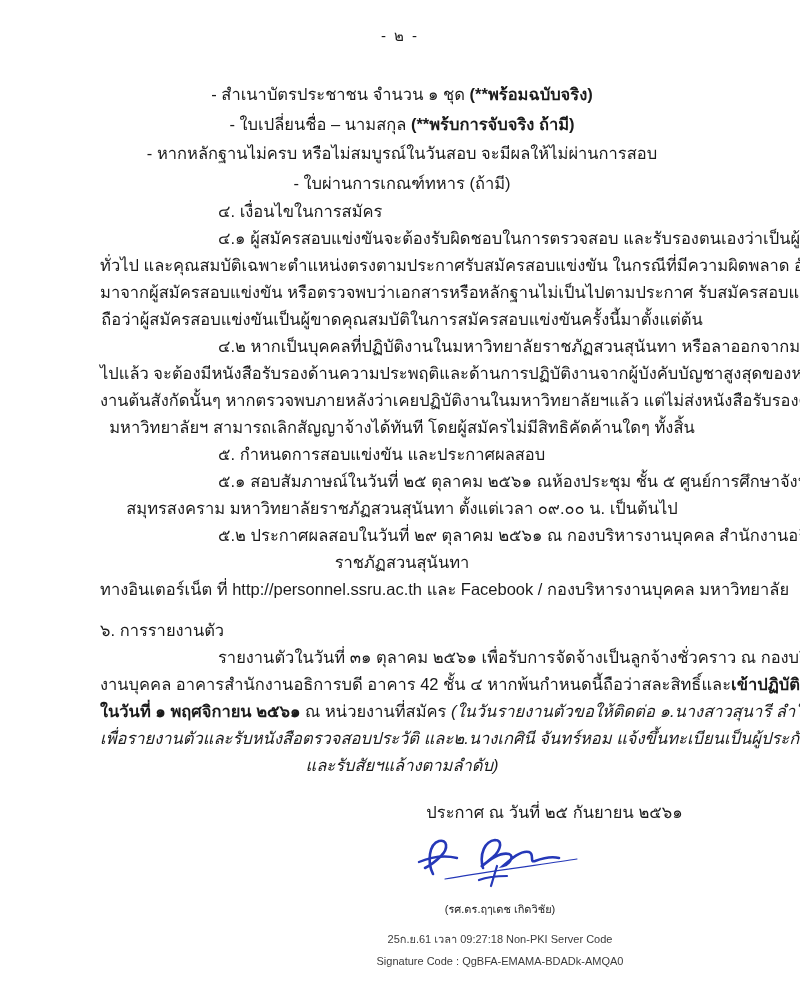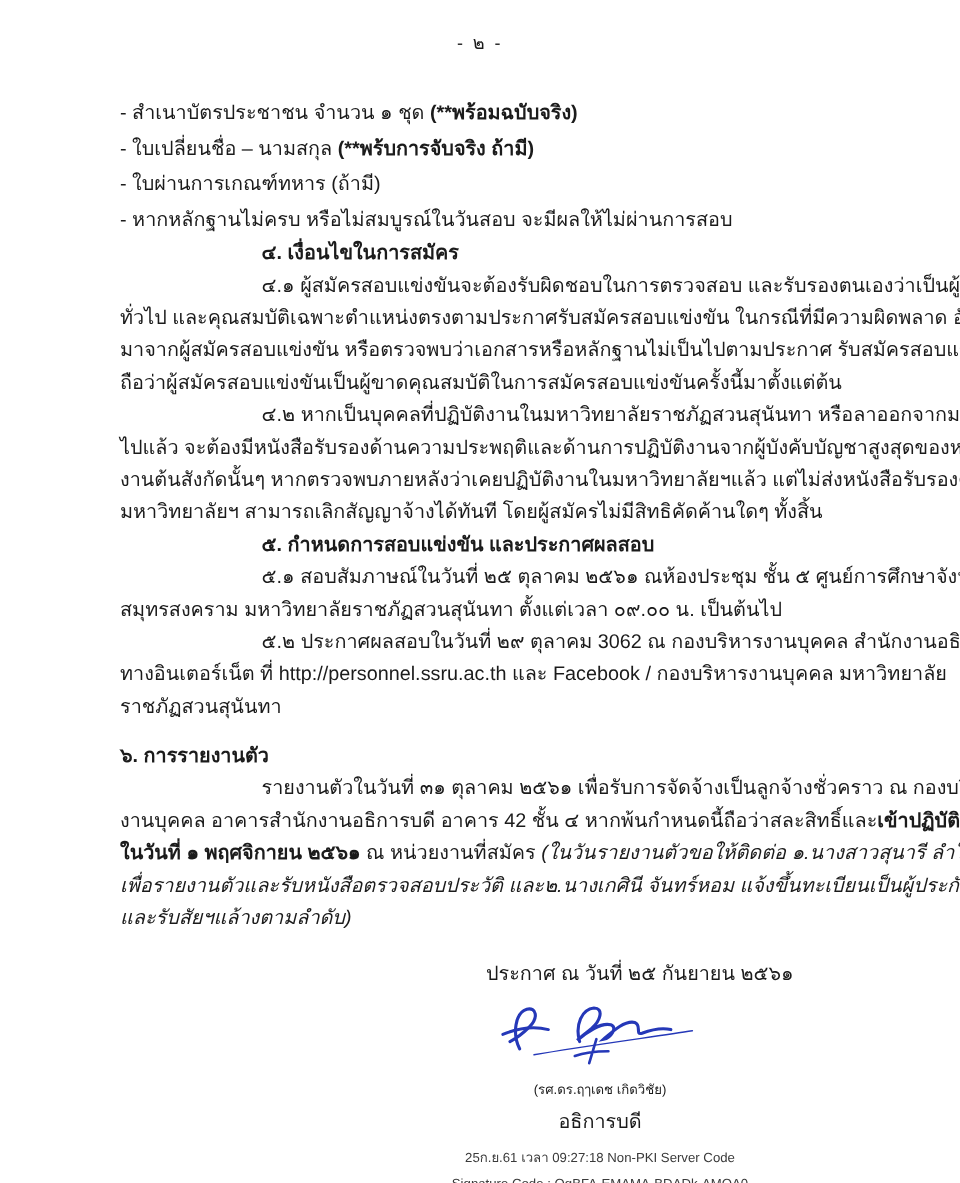--- a/index.html
+++ b/index.html
@@ -19,39 +19,41 @@
     letter-spacing:2px;
   }
   .content{
     padding:0 96px 0 100px;
     margin-top:32px;
   }
   .line{
     font-size:16.5px;
     line-height:27px;
     white-space:nowrap;
+    text-align:center;
   }
   .ind{padding-left:118px;}
   .b{font-weight:bold;}
   .i{font-style:italic;}
   .u{text-underline-offset:3px;}
   .bullets .line{line-height:29.5px;}
   .heading{
-    font-weight:bold;
+    font-weight:normal;
     font-size:16.5px;
     line-height:27px;
     padding-left:118px;
     white-space:nowrap;
   }
   .issued-line{
     margin-top:20px;
     padding-left:305px;
     font-size:16.5px;
     line-height:27px;
     white-space:nowrap;
+    text-align:center;
   }
   .signature-block{
     margin-left:250px;
     width:300px;
     text-align:center;
     margin-top:6px;
   }
   .signature-svg{display:block;margin:0 auto;}
   .signer-name{
     font-size:11px;
@@ -77,22 +79,22 @@
 
 <div class="page">
 
   <div class="page-number">- ๒ -</div>
 
   <div class="content">
 
     <div class="bullets">
         <div class="line"><span>- สำเนาบัตรประชาชน จำนวน ๑ ชุด </span><span class="b">(**พร้อมฉบับจริง)</span></div>
         <div class="line"><span>- ใบเปลี่ยนชื่อ – นามสกุล </span><span class="b">(**พร้บการจับจริง ถ้ามี)</span></div>
+        <div class="line"><span>- หากหลักฐานไม่ครบ หรือไม่สมบูรณ์ในวันสอบ จะมีผลให้ไม่ผ่านการสอบ</span></div>
         <div class="line"><span>- ใบผ่านการเกณฑ์ทหาร (ถ้ามี)</span></div>
-        <div class="line"><span>- หากหลักฐานไม่ครบ หรือไม่สมบูรณ์ในวันสอบ จะมีผลให้ไม่ผ่านการสอบ</span></div>
       </div>
 
     <div class="heading">๔. เงื่อนไขในการสมัคร</div>
     <div>
         <div class="line ind"><span>๔.๑ ผู้สมัครสอบแข่งขันจะต้องรับผิดชอบในการตรวจสอบ และรับรองตนเองว่าเป็นผู้มีคุณสมบัติ</span></div>
         <div class="line"><span>ทั่วไป และคุณสมบัติเฉพาะตำแหน่งตรงตามประกาศรับสมัครสอบแข่งขัน ในกรณีที่มีความผิดพลาด อันเนื่อง</span></div>
         <div class="line"><span>มาจากผู้สมัครสอบแข่งขัน หรือตรวจพบว่าเอกสารหรือหลักฐานไม่เป็นไปตามประกาศ รับสมัครสอบแข่งขันให้</span></div>
         <div class="line"><span>ถือว่าผู้สมัครสอบแข่งขันเป็นผู้ขาดคุณสมบัติในการสมัครสอบแข่งขันครั้งนี้มาตั้งแต่ต้น</span></div>
       </div>
     <div>
@@ -101,23 +103,23 @@
         <div class="line"><span>งานต้นสังกัดนั้นๆ หากตรวจพบภายหลังว่าเคยปฏิบัติงานในมหาวิทยาลัยฯแล้ว แต่ไม่ส่งหนังสือรับรองดังกล่าว</span></div>
         <div class="line"><span>มหาวิทยาลัยฯ สามารถเลิกสัญญาจ้างได้ทันที โดยผู้สมัครไม่มีสิทธิคัดค้านใดๆ ทั้งสิ้น</span></div>
       </div>
 
     <div class="heading">๕. กำหนดการสอบแข่งขัน และประกาศผลสอบ</div>
     <div>
         <div class="line ind"><span>๕.๑ </span><span class="u">สอบสัมภาษณ์ในวันที่ ๒๕ ตุลาคม ๒๕๖๑</span><span> ณห้องประชุม ชั้น ๕ ศูนย์การศึกษาจังหวัด</span></div>
         <div class="line"><span>สมุทรสงคราม มหาวิทยาลัยราชภัฏสวนสุนันทา ตั้งแต่เวลา ๐๙.๐๐ น. เป็นต้นไป</span></div>
       </div>
     <div>
-        <div class="line ind"><span>๕.๒ </span><span class="u">ประกาศผลสอบในวันที่ ๒๙ ตุลาคม 3062</span><span> ณ กองบริหารงานบุคคล สำนักงานอธิการบดี</span></div>
+        <div class="line ind"><span>๕.๒ </span><span class="u">ประกาศผลสอบในวันที่ ๒๙ ตุลาคม ๒๕๖๑</span><span> ณ กองบริหารงานบุคคล สำนักงานอธิการบดี</span></div>
+        <div class="line"><span>ราชภัฏสวนสุนันทา</span></div>
         <div class="line"><span>ทางอินเตอร์เน็ต ที่ http://personnel.ssru.ac.th และ Facebook / กองบริหารงานบุคคล มหาวิทยาลัย</span></div>
-        <div class="line"><span>ราชภัฏสวนสุนันทา</span></div>
       </div>
 
     <div style="height:14px"></div>
 
     <div class="heading" style="padding-left:0">๖. การรายงานตัว</div>
     <div>
         <div class="line ind"><span class="u">รายงานตัวในวันที่ ๓๑ ตุลาคม ๒๕๖๑</span><span> เพื่อรับการจัดจ้างเป็นลูกจ้างชั่วคราว ณ กองบริหาร</span></div>
         <div class="line"><span>งานบุคคล อาคารสำนักงานอธิการบดี อาคาร 42 ชั้น ๔ หากพ้นกำหนดนี้ถือว่าสละสิทธิ์และ</span><span class="b">เข้าปฏิบัติงาน</span></div>
         <div class="line"><span class="b">ในวันที่ ๑ พฤศจิกายน ๒๕๖๑</span><span> ณ หน่วยงานที่สมัคร </span><span class="i">(ในวันรายงานตัวขอให้ติดต่อ ๑.นางสาวสุนารี ลำใย</span></div>
         <div class="line"><span class="i">เพื่อรายงานตัวและรับหนังสือตรวจสอบประวัติ และ๒.นางเกศินี จันทร์หอม แจ้งขึ้นทะเบียนเป็นผู้ประกันตน</span></div>
@@ -130,21 +132,20 @@
       <svg class="signature-svg" width="190" height="62" viewBox="0 0 190 62">
         <g fill="none" stroke="#2538b8" stroke-linecap="round">
           <path stroke-width="2.6" d="M28,42 C22,30 24,12 34,9 C42,7 44,16 36,24 C30,30 24,34 20,36"></path>
           <path stroke-width="2.4" d="M14,30 C26,25 40,23 52,26"></path>
           <path stroke-width="2.6" d="M78,36 C74,22 80,9 90,8 C98,8 96,18 88,25 C82,30 78,33 76,35 C84,28 96,20 104,22 C110,24 104,33 98,34 C106,27 116,18 124,20 C130,22 124,31 130,29 C138,26 146,24 154,26"></path>
           <path stroke-width="2.2" d="M92,34 L86,54 M74,48 C82,45 94,44 102,44"></path>
           <path stroke-width="1.2" d="M40,47 C80,40 140,32 172,27"></path>
         </g>
       </svg>
       <div class="signer-name">(รศ.ดร.ฤๅเดช เกิดวิชัย)</div>
-      <div class="signer-title">อธิการบดี</div>
       <div class="esign">
         <div>25ก.ย.61 เวลา 09:27:18 Non-PKI Server Code</div>
         <div>Signature Code : QgBFA-EMAMA-BDADk-AMQA0</div>
       </div>
     </div>
 
   </div>
 </div>
 
 </body></html>

